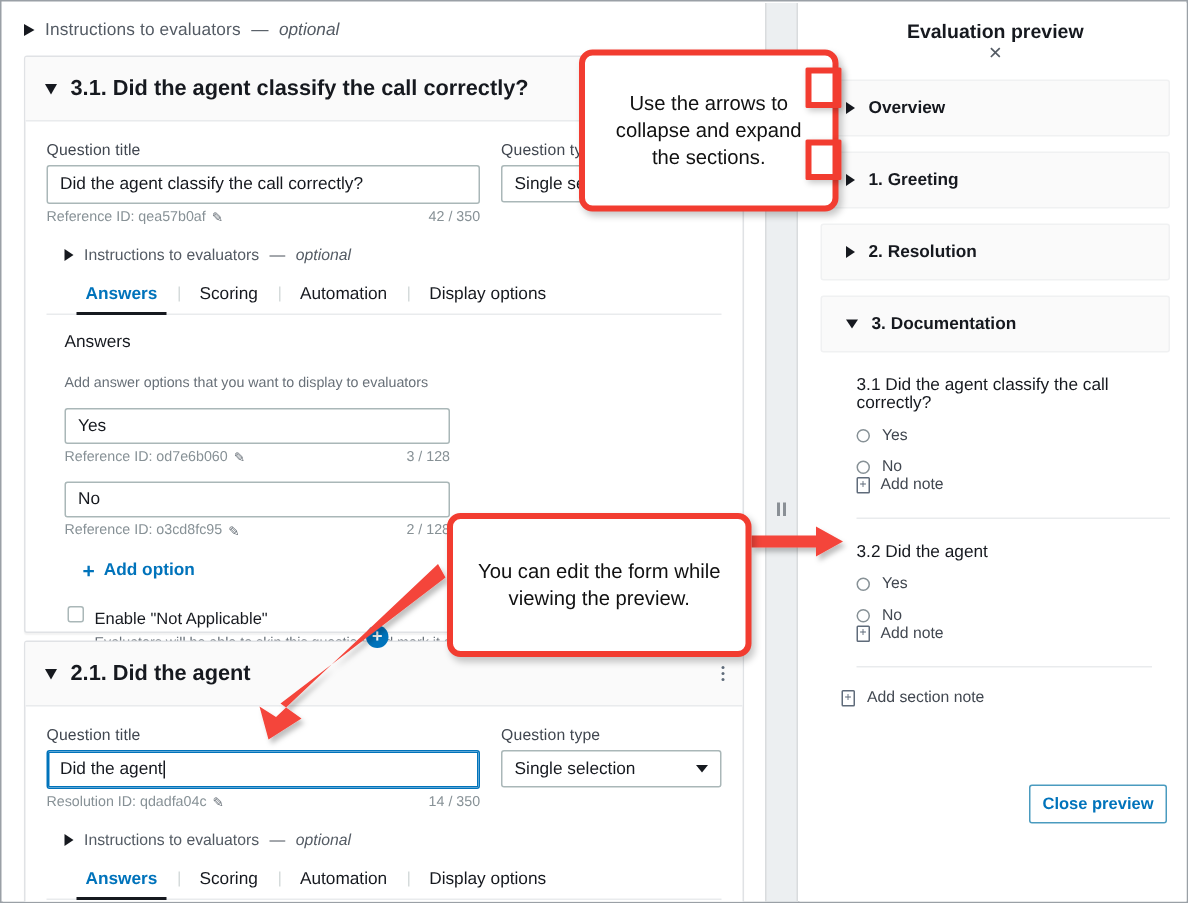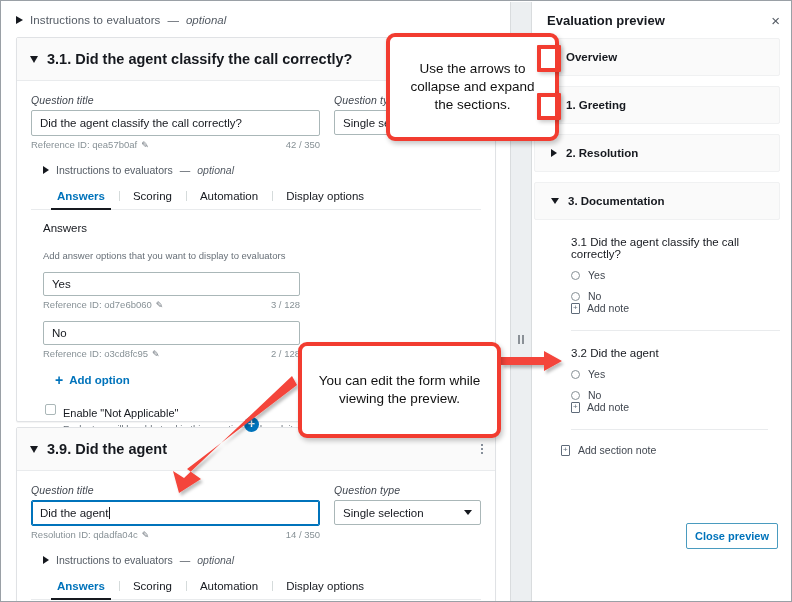--- a/index.html
+++ b/index.html
@@ -75,21 +75,21 @@
   .kebab {
     position: absolute; right: 12px; top: 50%; transform: translateY(-50%);
     display: flex; flex-direction: column; gap: 2px; align-items: center;
     cursor: pointer;
   }
   .kebab i { width: 2px; height: 2px; background: #5f6b7a; border-radius: 50%; display:block;}
 
   .q-body { padding: 13px 14px 0 14px; position: relative; }
 
   .field-label {
-    font-size: 10.5px; color: #414750; margin-bottom: 4px; letter-spacing: .1px; font-style: italic;
+    font-size: 10.5px; color: #414750; margin-bottom: 4px; letter-spacing: .1px;
   }
   .row2 { display: flex; gap: 14px; }
   .col-title { width: 299px; }
   .col-type  { width: 152px; }
 
   .txt-input {
     width: 100%; height: 25px;
     border: 1px solid #aab7b8; border-radius: 2px;
     background: #fff;
     font-size: 11.5px; color: #16191f;
@@ -215,26 +215,27 @@
   
   .right-pane {
     position: absolute; left: 532px; top: 1px;
     width: 259px; height: 600px;
     background: #ffffff;
     overflow: hidden;
   }
   .rp-header {
     display: flex; align-items: center; justify-content: space-between;
     padding: 11px 12px 0 14px;
+    flex-direction: column;
   }
   .rp-title { font-size: 13px; font-weight: bold; color: #16191f; }
   .rp-close { font-size: 15px; color: #545b64; cursor: pointer; line-height: 1; }
 
   .sect-card {
-    margin: 10px 12px 0 1px;
+    margin: 10px 12px 0 14px;
     background: #fafafa;
     border: 1px solid #f0f1f2;
     border-radius: 2px;
     height: 38px;
     display: flex; align-items: center;
     padding-left: 16px;
     gap: 9px;
   }
   .sect-card .caret-right {
     border-top-width: 4px; border-bottom-width: 4px; border-left-width: 6px;
@@ -406,21 +407,21 @@
           </div>
         </div>
       </div>
     </div>
 
     <div class="plus-circle">+</div>
 
     <div class="q-card" id="card-32">
       <div class="q-header">
         <span class="caret caret-down"></span>
-        <span class="q-title">3.9. Did the agent</span>
+        <span class="q-title">2.1. Did the agent</span>
         <span class="kebab">
             <i></i>
             <i></i>
             <i></i>
           </span>
       </div>
       <div class="q-body">
         <div class="row2">
           <div class="col-title">
             <div class="field-label">Question title</div>

